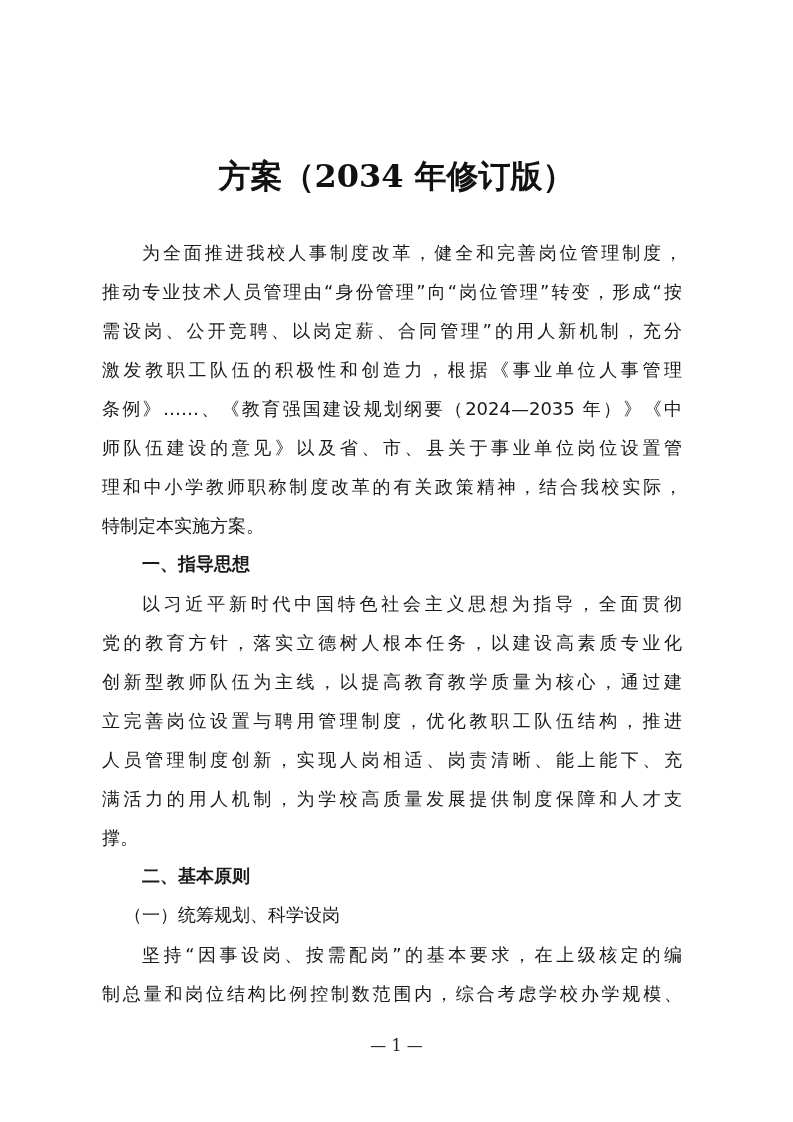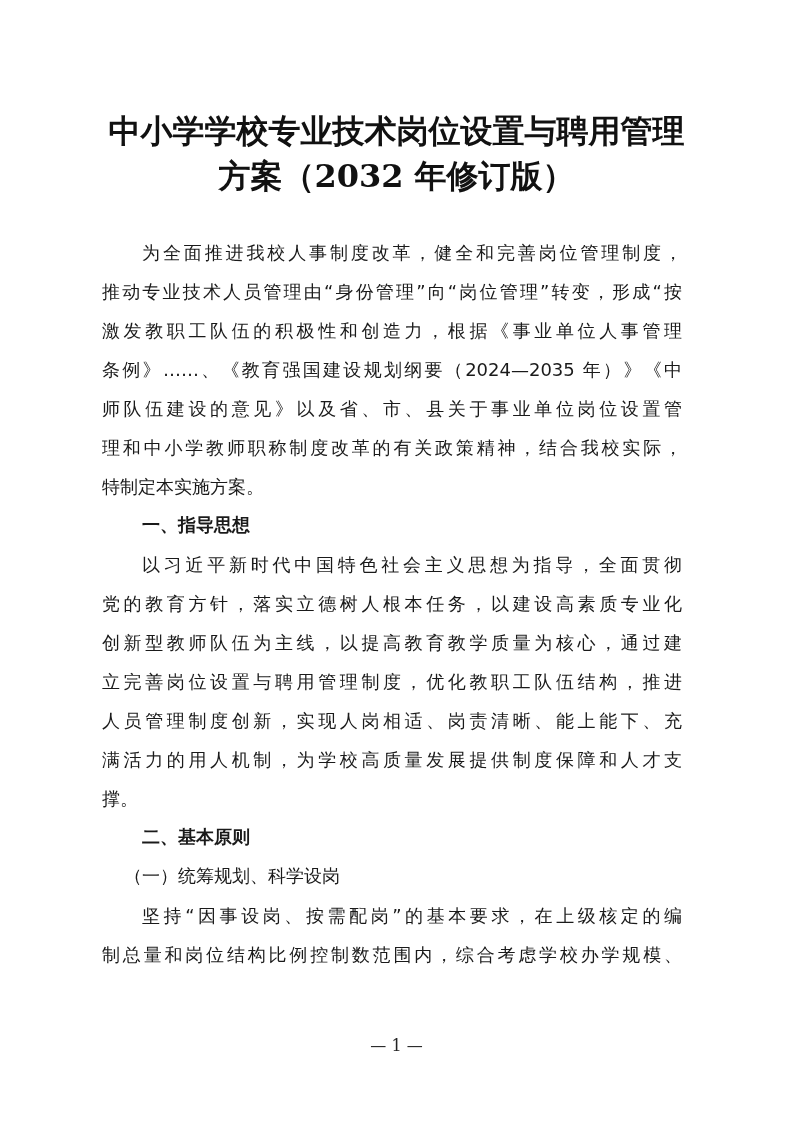--- a/index.html
+++ b/index.html
@@ -24,27 +24,27 @@
     .heading { font-family: Liberation Sans, sans-serif; font-weight: bold; }
     .footer {
       position: absolute; top: 1036px; left: 0; width: 793px; text-align: center;
       font-family: "DejaVu Serif", "Liberation Serif", serif; font-size: 16px; color: #222;
     }
   </style>
 </head>
 <body>
 
 <div class="page">
-  <div class="title l1">中小学学校专业技术岗位设置与聘用管理</div>
-  <div class="title l2">方案（2032 年修订版）</div>
+  <div class="title l2">方案（2034 年修订版）</div>
 
   <div class="body" style="top:233px;">
 
     <span class="line indent">为全面推进我校人事制度改革，健全和完善岗位管理制度，</span>
     <span class="line">推动专业技术人员管理由“身份管理”向“岗位管理”转变，形成“按</span>
+    <span class="line">需设岗、公开竞聘、以岗定薪、合同管理”的用人新机制，充分</span>
     <span class="line">激发教职工队伍的积极性和创造力，根据《事业单位人事管理</span>
     <span class="line">条例》……、《教育强国建设规划纲要（2024—2035 年）》《中</span>
     <span class="line">师队伍建设的意见》以及省、市、县关于事业单位岗位设置管</span>
     <span class="line">理和中小学教师职称制度改革的有关政策精神，结合我校实际，</span>
     <span class="line last">特制定本实施方案。</span>
 
     <span class="line last indent heading">一、指导思想</span>
 
     <span class="line indent">以习近平新时代中国特色社会主义思想为指导，全面贯彻</span>
     <span class="line">党的教育方针，落实立德树人根本任务，以建设高素质专业化</span>

